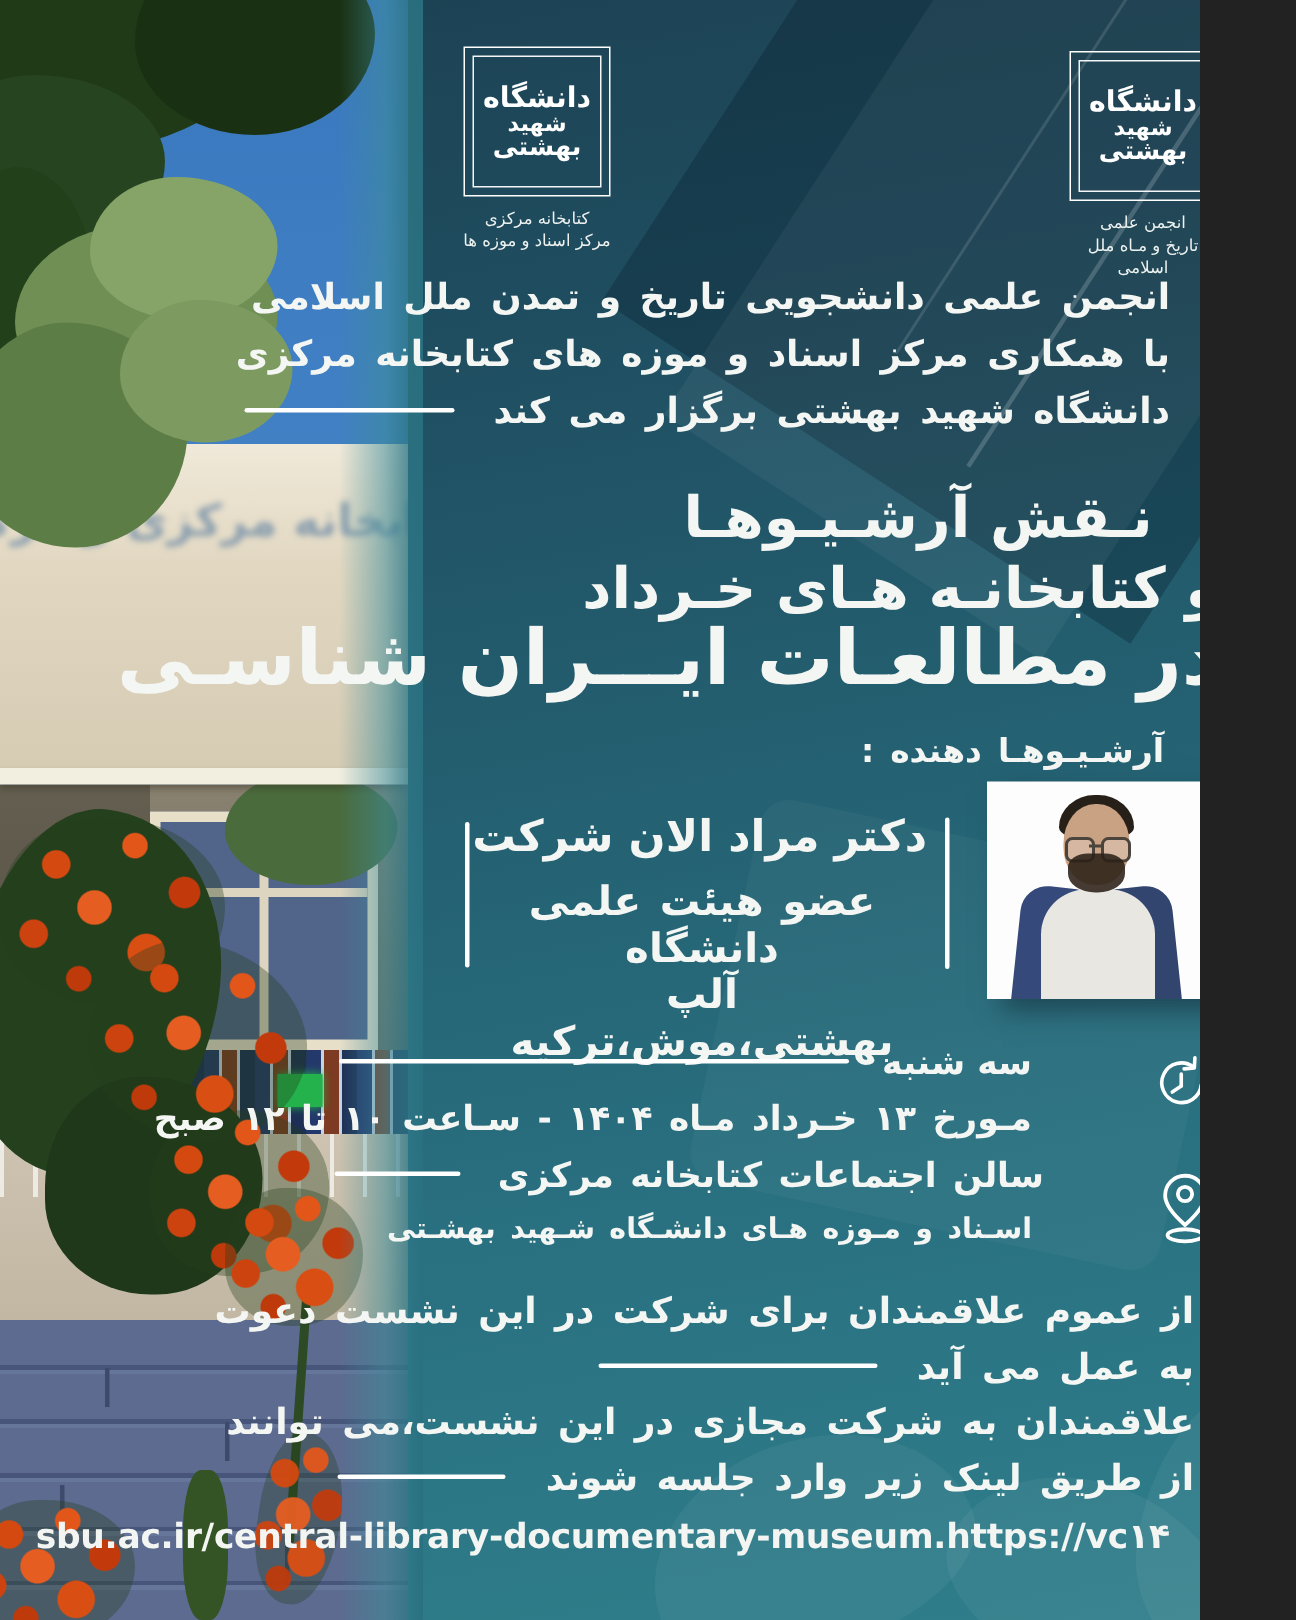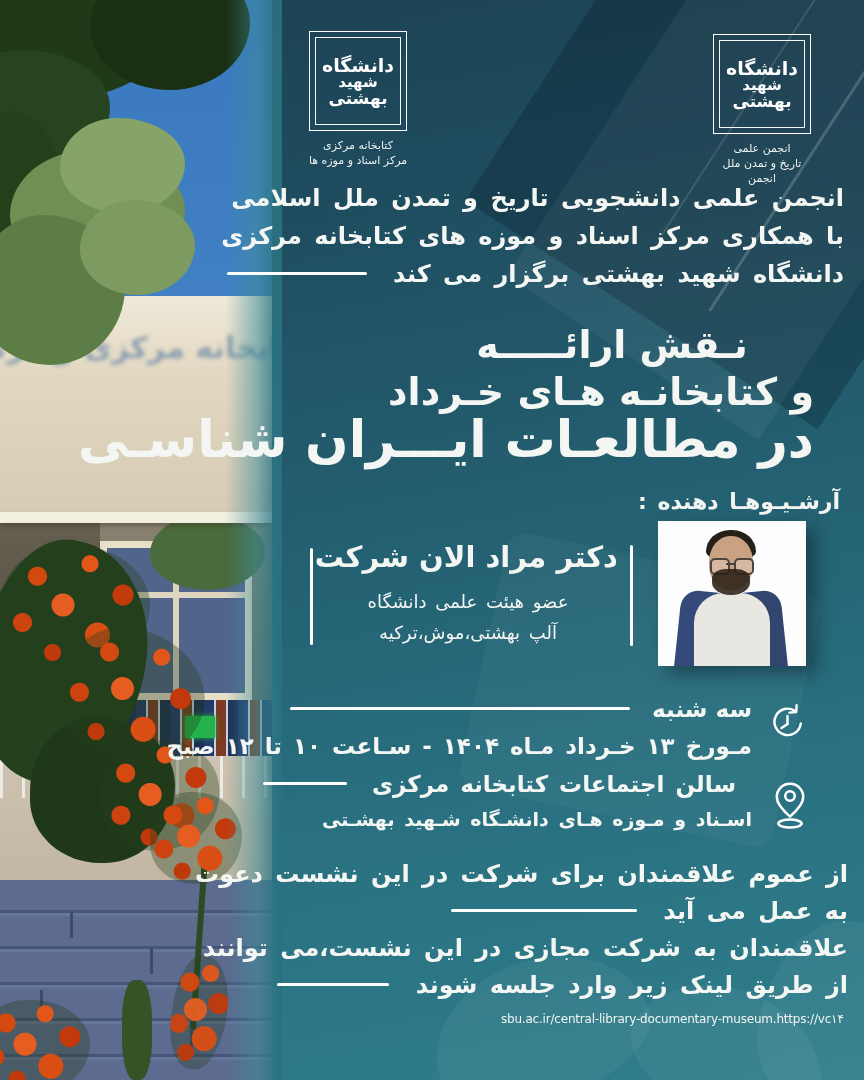--- a/index.html
+++ b/index.html
@@ -1,17 +1,17 @@
 <!DOCTYPE html>
 <html lang="fa"><head>
 <meta charset="utf-8">
 <style>
   html,body{margin:0;padding:0;background:#222;}
   .poster{
-    position:relative;width:864px;height:1080px;overflow:hidden;
+    position:relative;width:800px;height:1080px;overflow:hidden;
     font-family:"DejaVu Sans",sans-serif;
     background:linear-gradient(170deg,#1c4152 0%,#1f4d60 22%,#235e6f 46%,#297080 72%,#2f7e8b 100%);
     color:#f4f6f3;
   }
   
   .bg-shape{position:absolute;z-index:1;}
   .bg-dark-wedge{right:-140px;top:-200px;width:420px;height:560px;background:rgba(8,28,40,0.30);transform:rotate(33deg);}
   .bg-streak-a{right:-60px;top:-120px;width:300px;height:520px;background:rgba(255,255,255,0.05);transform:rotate(33deg);}
   .bg-line1{right:55px;top:-20px;width:3px;height:360px;background:rgba(255,255,255,0.18);transform:rotate(33deg);}
   .bg-line2{right:120px;top:-40px;width:2px;height:300px;background:rgba(255,255,255,0.12);transform:rotate(33deg);}
@@ -93,46 +93,46 @@
   .dash-intro{width:140px;}
   .title-block{position:absolute;left:410px;top:322px;width:404px;text-align:center;font-weight:bold;}
   .title-l{font-size:38px;line-height:47px;white-space:nowrap;}
   .title-l3{font-size:51px;}
   .presenter{position:absolute;right:24px;top:489px;font-size:22px;font-weight:bold;word-spacing:3px;}
   .bar{position:absolute;width:3px;background:#fff;border-radius:2px;}
   .bar-l{left:310px;top:548px;height:97px;}
   .bar-r{left:630px;top:545px;height:101px;}
   .spk-text{position:absolute;left:318px;top:540px;width:300px;text-align:center;}
   .spk-name{font-size:29px;font-weight:bold;white-space:nowrap;margin-bottom:12px;}
-  .spk-affil{font-size:18px;line-height:31px;font-weight:normal;word-spacing:3px;}
+  .spk-affil{font-size:27px;line-height:31px;font-weight:bold;word-spacing:3px;}
   .spk-photo{position:absolute;left:658px;top:521px;width:148px;height:145px;background:#fdfdfd;overflow:hidden;
     box-shadow:10px 8px 16px rgba(12,34,45,0.5);}
   .man-hair{position:absolute;left:48px;top:9px;width:50px;height:30px;background:#262019;border-radius:50% 50% 40% 40%/75% 75% 30% 30%;}
   .man-head{position:absolute;left:51px;top:15px;width:44px;height:54px;background:#c9a183;border-radius:48% 48% 46% 46%;}
   .man-glass{position:absolute;top:37px;width:16px;height:13px;border:2px solid #4a443c;border-radius:5px;background:rgba(255,255,255,0.25);}
   .mg-l{left:52px;} .mg-r{left:76px;}
   .man-bridge{position:absolute;left:68px;top:42px;width:9px;height:2px;background:#4a443c;}
   .man-beard{position:absolute;left:54px;top:48px;width:38px;height:26px;background:rgba(43,32,23,0.88);border-radius:35% 35% 48% 48%;}
   .man-tee{position:absolute;left:36px;top:72px;width:76px;height:74px;background:#e9e7e2;border-radius:30px 30px 0 0;}
   .man-jkt{position:absolute;top:70px;width:42px;height:78px;background:#35497a;}
   .mj-l{left:20px;border-radius:18px 6px 0 0;transform:rotate(6deg);}
   .mj-r{left:84px;border-radius:6px 18px 0 0;transform:rotate(-6deg);background:#31456f;}
   .sched-icon{position:absolute;left:768px;top:703px;}
   .row-day{position:absolute;right:112px;top:696px;font-size:23px;font-weight:bold;white-space:nowrap;}
   .dash-day{width:340px;}
   .row-datetime{position:absolute;right:112px;top:733px;font-size:23px;font-weight:bold;white-space:nowrap;word-spacing:3px;}
   .venue-icon{position:absolute;left:772px;top:780px;}
-  .row-venue1{position:absolute;right:128px;top:771px;font-size:23px;font-weight:bold;white-space:nowrap;word-spacing:3px;text-align:right;}
+  .row-venue1{position:absolute;right:104px;top:771px;font-size:23px;font-weight:bold;white-space:nowrap;word-spacing:3px;text-align:right;}
   .dash-venue{width:84px;}
   .row-venue2{position:absolute;right:112px;top:808px;font-size:19px;font-weight:bold;white-space:nowrap;word-spacing:3px;}
-  .inv-line{position:absolute;right:16px;font-size:24px;font-weight:bold;white-space:nowrap;word-spacing:4px;}
+  .inv-line{position:absolute;right:4px;font-size:24px;font-weight:bold;white-space:nowrap;word-spacing:4px;}
   .inv1{top:860px;} .inv2{top:897px;} .inv3{top:934px;} .inv4{top:971px;}
   .dash-inv2{width:186px;} .dash-inv4{width:112px;}
   .url-line{position:absolute;right:20px;top:1012px;direction:ltr;unicode-bidi:embed;
-    font-size:12px;font-weight:normal;letter-spacing:-0.2px;white-space:nowrap;color:#f2f5f2;text-decoration:none;}
+    font-size:23px;font-weight:bold;letter-spacing:-0.2px;white-space:nowrap;color:#f2f5f2;text-decoration:none;}
   svg .st{fill:none;stroke:#fff;stroke-width:2.4;stroke-linecap:round;stroke-linejoin:round;}
 </style>
 </head>
 <body>
 
 <div class="poster">
 
   <div class="bg-shape bg-dark-wedge"></div>
   <div class="bg-shape bg-streak-a"></div>
   <div class="bg-shape bg-line1"></div>
@@ -201,33 +201,33 @@
       </div>
     </div>
     <div class="logo logo-assoc">
       <div class="logo-box">
         <span class="lw1">دانشگاه</span>
         <span class="lw2">شهید</span>
         <span class="lw3">بهشتی</span>
       </div>
       <div class="logo-cap">
         <div>انجمن علمی</div>
-        <div>تاریخ و تمدن ملل انجمن</div>
+        <div>تاریخ و مـاه ملل اسلامی</div>
       </div>
     </div>
 
     <div class="intro-line intro1">انجمن علمی دانشجویی تاریخ و تمدن ملل اسلامی</div>
     <div class="intro-line intro2">با همکاری مرکز اسناد و موزه های کتابخانه مرکزی</div>
     <div class="intro-line intro3">
       <span>دانشگاه شهید بهشتی برگزار می کند</span>
       <span class="dash dash-intro"></span>
     </div>
 
     <div class="title-block">
-      <div class="title-l">نـقش ارائـــــه</div>
+      <div class="title-l">نـقش آرشـیـوهـا</div>
       <div class="title-l">و کتابخانـه هـای خـرداد</div>
       <div class="title-l title-l3">در مطالعـات ایـــران شناسـی</div>
     </div>
 
     <div class="presenter">آرشـیـوهـا دهنده :</div>
 
     <div class="bar bar-l"></div>
     <div class="bar bar-r"></div>
 
     <div class="spk-text">

